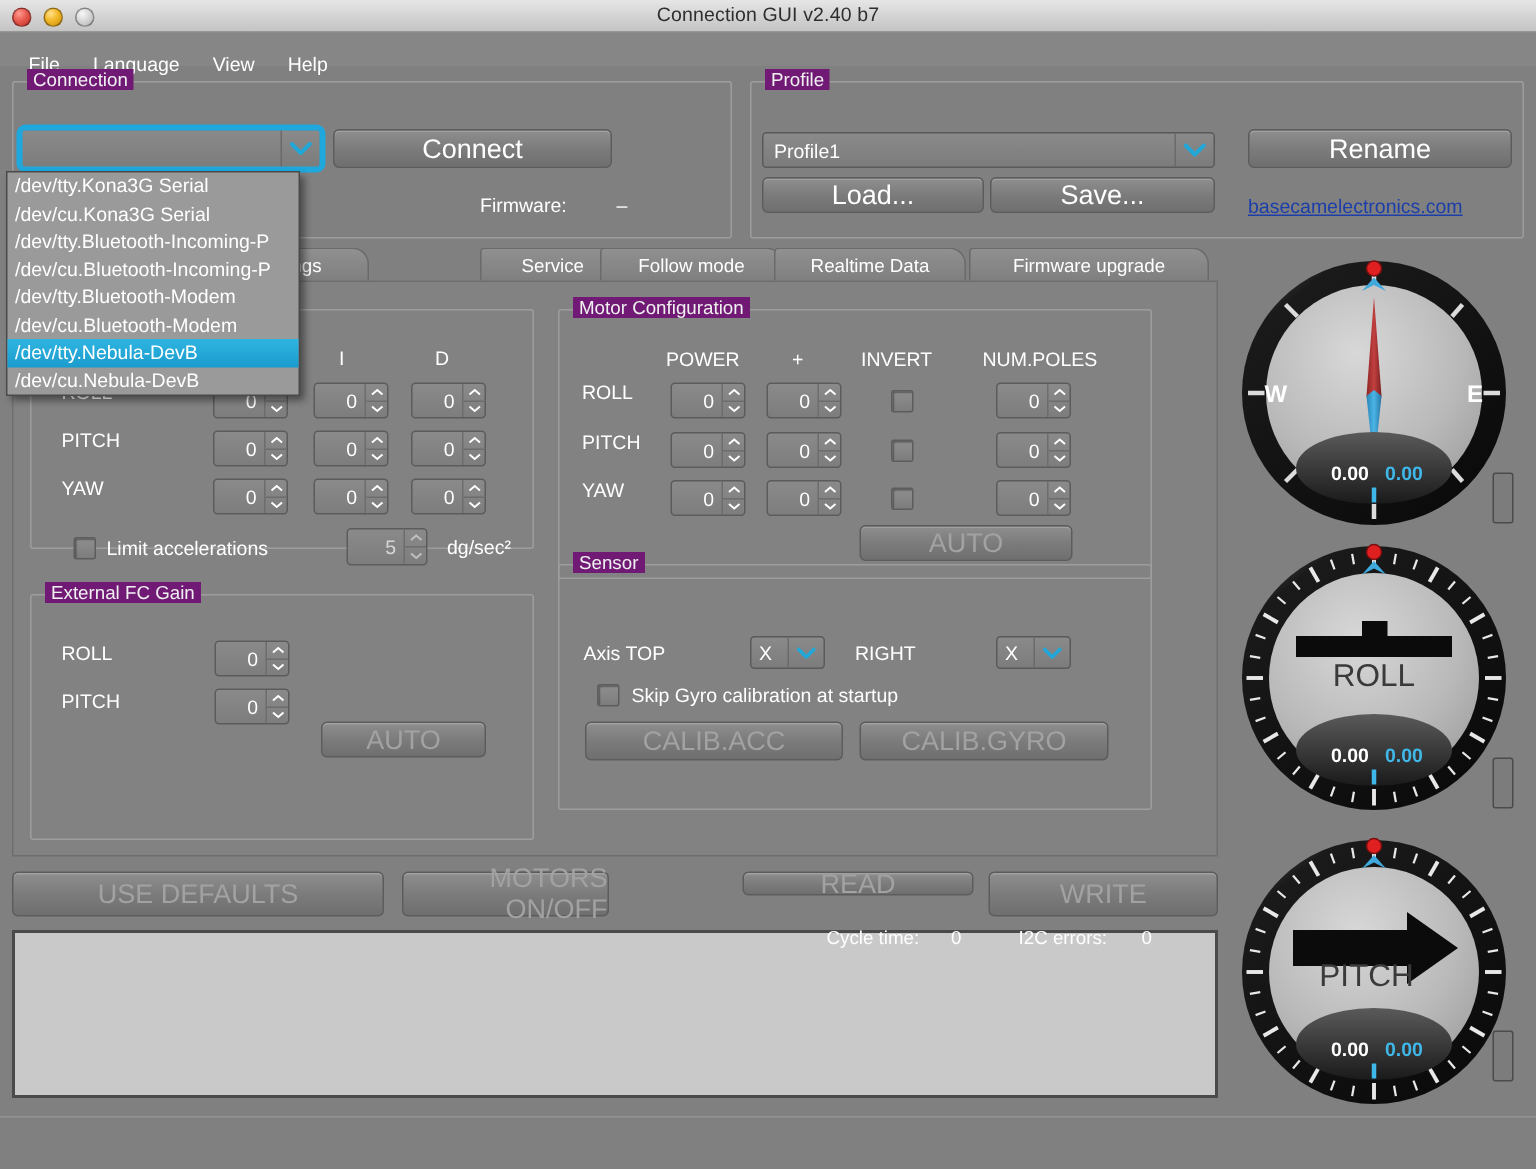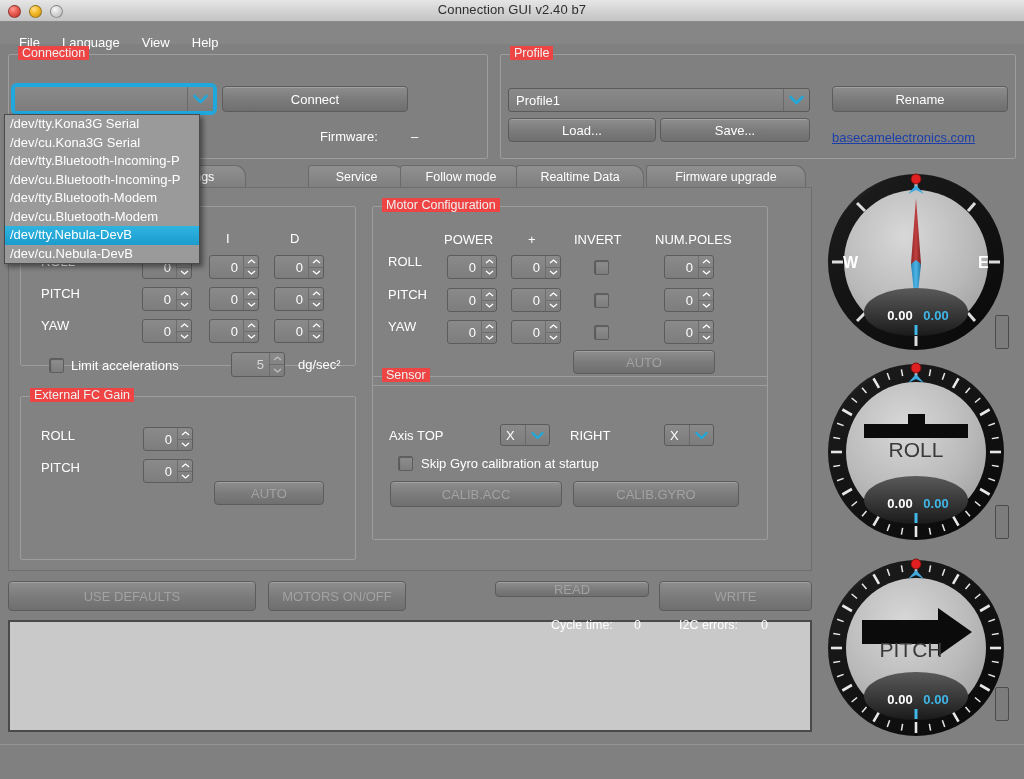--- a/index.html
+++ b/index.html
@@ -47,35 +47,35 @@
   }
 
   
   .group {
     position: absolute;
     border: 1px solid #9d9d9d;
     border-radius: 2px;
   }
   .group-title {
     position: absolute; top: -9px; left: 9px;
-    background: #ef4444; padding: 0 4px;
+    background: #701a75; padding: 0 4px;
     font-size: 12.5px; color: #f0f0f0;
   }
 
   
   .btn {
     background: linear-gradient(to bottom, #8e8e8e 0%, #7b7b7b 52%, #6f6f6f 100%);
     border: 1px solid #5c5c5c;
     border-radius: 4px;
     color: #ffffff;
-    font-size: 13px;
+    font-size: 18px;
     display: flex; align-items: center; justify-content: center;
     box-shadow: inset 0 1px 0 rgba(255,255,255,0.18);
     cursor: default;
-    text-align: center;
+    text-align: right;
   }
   .btn.disabled { color: #a2a2a2; }
 
   .combo {
     background: linear-gradient(to bottom, #8a8a8a 0%, #7c7c7c 100%);
     border: 1px solid #5a5a5a;
     border-radius: 3px;
     display: flex; align-items: center;
     color: #ffffff; font-size: 13px;
     position: relative;
@@ -261,21 +261,21 @@
   <div class="link" style="position:absolute; left:832px; top:130px;">basecamelectronics.com</div>
 
   <div class="tab-indicator"></div>
   <div class="tabstrip">
     <div class="tab active" style="left:0px; width:115px;">
       <span></span>
     </div>
     <div class="tab" style="left:108px; width:130px;">
       <span>RC Settings</span>
     </div>
-    <div class="tab" style="left:300px; width:97px;">
+    <div class="tab" style="left:312px; width:97px;">
       <span>Service</span>
     </div>
     <div class="tab" style="left:392px; width:122px;">
       <span>Follow mode</span>
     </div>
     <div class="tab" style="left:508px; width:128px;">
       <span>Realtime Data</span>
     </div>
     <div class="tab" style="left:638px; width:160px;">
       <span>Firmware upgrade</span>

